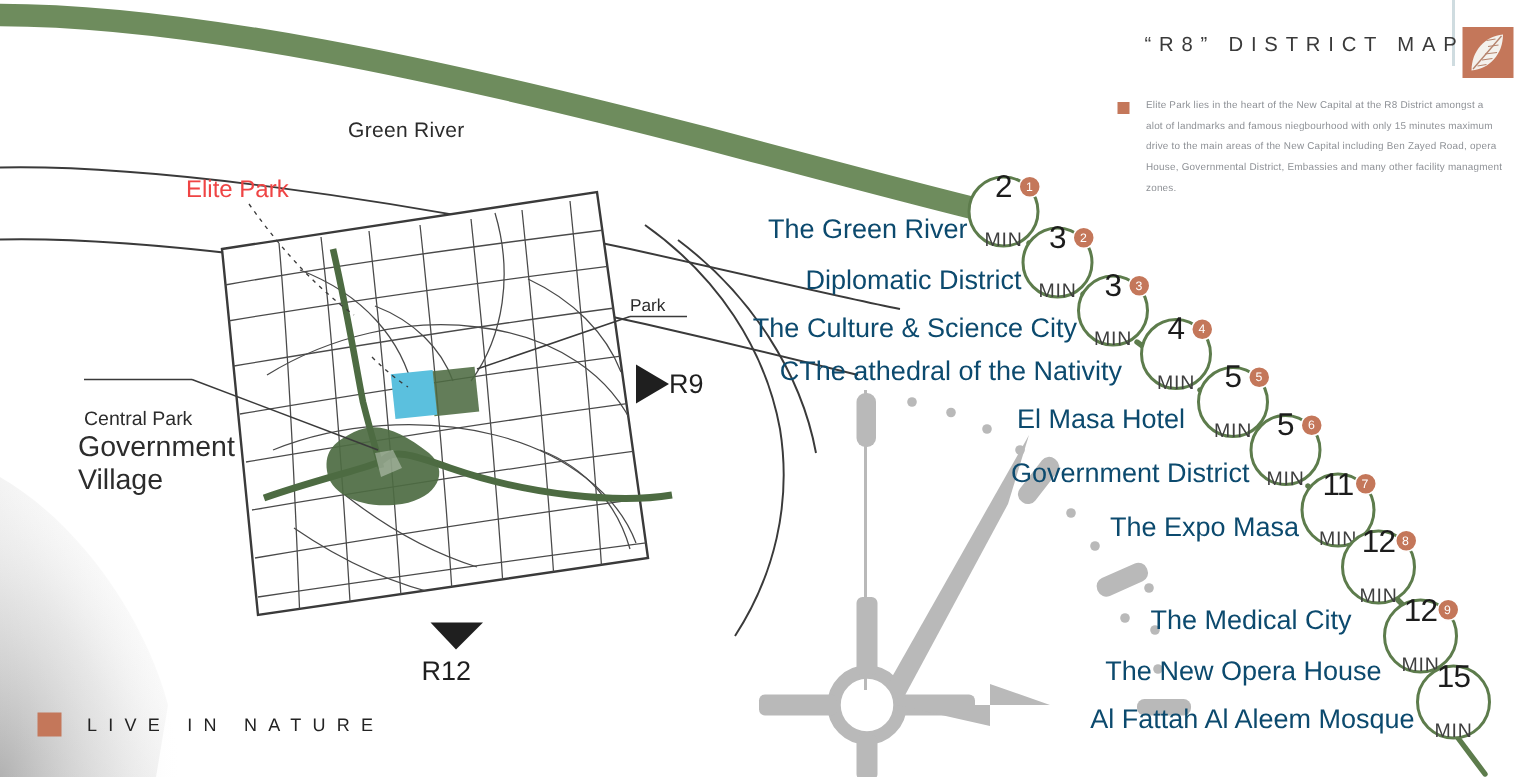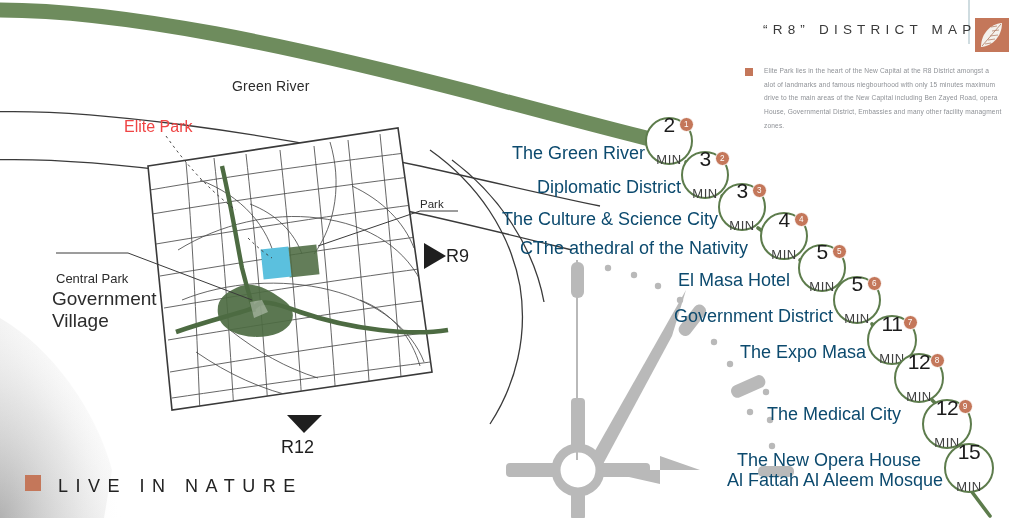--- a/index.html
+++ b/index.html
@@ -40,21 +40,21 @@
   #intro-text{
     position:absolute;left:764px;top:64px;width:238px;
     font-size:6.6px;line-height:2.08;color:#8e9196;letter-spacing:.15px;
     text-align:left;white-space:normal;
   }
 
   
   #footer-swatch{position:absolute;left:25px;top:475px;width:16px;height:16px;background:#c4775a;}
   #footer-tagline{
     position:absolute;left:58px;top:476px;
-    font-size:18px;letter-spacing:7.5px;color:#232323;font-weight:400;
+    font-size:12px;letter-spacing:7.5px;color:#232323;font-weight:400;
   }
 
   
   #timeline{position:absolute;left:0;top:0;width:1024px;height:518px;}
   .node{position:absolute;}
   .node-circle{
     position:absolute;border-radius:50%;
     border:2.2px solid #5d7c4c;background:#ffffff;
     display:flex;flex-direction:column;align-items:center;justify-content:center;
     box-sizing:border-box;
@@ -310,21 +310,21 @@
         </div>
         <div class="node-badge" style="left: 929.513px; top: 353.164px; background: rgb(196, 119, 90);">8</div>
         <div class="node-label" style="left: 901px; top: 390px; margin-top: 24px;">The Medical City</div>
       </div>
       <div class="node">
         <div class="node-circle" style="left: 922px; top: 399px; width: 50px; height: 50px; border-color: rgb(93, 124, 76);">
           <span class="node-min-num">12</span>
           <span class="node-min-unit">MIN</span>
         </div>
         <div class="node-badge" style="left: 957.513px; top: 399.164px; background: rgb(196, 119, 90);">9</div>
-        <div class="node-label" style="left: 921px; top: 460px;">The New Opera House</div>
+        <div class="node-label" style="left: 921px; top: 448px;">The New Opera House</div>
       </div>
       <div class="node">
         <div class="node-circle" style="left: 944px; top: 443px; width: 50px; height: 50px; border-color: rgb(93, 124, 76);">
           <span class="node-min-num">15</span>
           <span class="node-min-unit">MIN</span>
         </div>
         <div class="node-badge" style="left: 1036px; top: 443.164px; background: #1d4ed8;">10</div>
         <div class="node-label" style="left: 943px; top: 480px;">Al Fattah Al Aleem Mosque</div>
       </div>
     </div>

